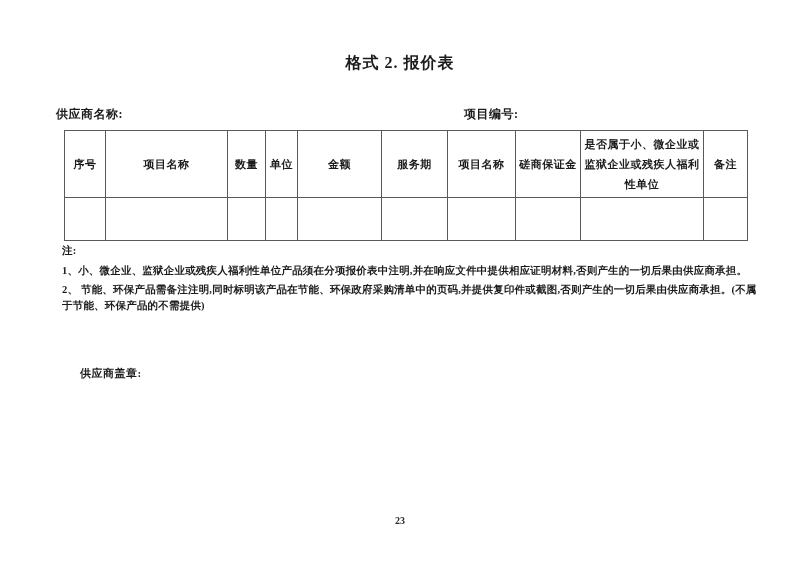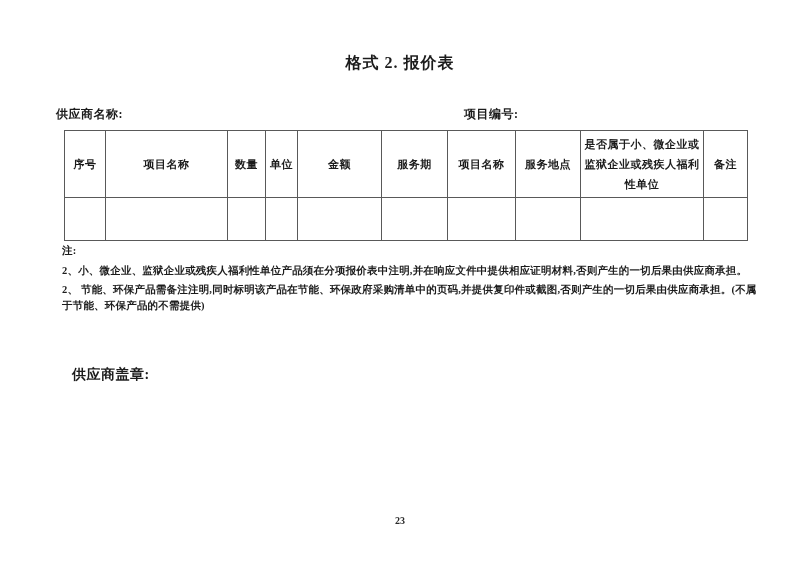--- a/index.html
+++ b/index.html
@@ -69,22 +69,22 @@
     font-size: 10.5px;
     font-weight: 600;
     line-height: 16px;
     letter-spacing: 0.2px;
   }
   .notes p { margin: 0 0 3px 0; }
   .notes .note-heading { margin-bottom: 4px; }
 
   .seal-label, .legal-label {
     position: absolute;
-    left: 72px;
-    font-size: 14px;
+    left: 80px;
+    font-size: 11px;
     font-weight: 700;
     letter-spacing: 0.5px;
     white-space: nowrap;
   }
   .seal-label  { top: 366px; }
   .legal-label { top: 396px; }
 
   .page-number {
     position: absolute;
     top: 515px;
@@ -121,42 +121,42 @@
     </colgroup>
     <tbody>
       <tr class="header-row">
         <th>序号</th>
         <th>项目名称</th>
         <th>数量</th>
         <th>单位</th>
         <th>金额</th>
         <th>服务期</th>
         <th>项目名称</th>
-        <th>服务地点</th>
+        <th>磋商保证金</th>
         <th>是否属于小、微企业或监狱企业或残疾人福利性单位</th>
         <th>备注</th>
       </tr>
       <tr class="data-row">
         <td></td>
         <td></td>
         <td></td>
         <td></td>
         <td></td>
         <td></td>
         <td></td>
         <td></td>
         <td></td>
         <td></td>
       </tr>
     </tbody>
   </table>
 
   <div class="notes">
     <p class="note-heading">注:</p>
-    <p class="note-item">2、小、微企业、监狱企业或残疾人福利性单位产品须在分项报价表中注明,并在响应文件中提供相应证明材料,否则产生的一切后果由供应商承担。</p>
+    <p class="note-item">1、小、微企业、监狱企业或残疾人福利性单位产品须在分项报价表中注明,并在响应文件中提供相应证明材料,否则产生的一切后果由供应商承担。</p>
     <p class="note-item">2、 节能、环保产品需备注注明,同时标明该产品在节能、环保政府采购清单中的页码,并提供复印件或截图,否则产生的一切后果由供应商承担。(不属于节能、环保产品的不需提供)</p>
   </div>
 
   <div class="seal-label">供应商盖章:</div>
 
   <div class="page-number">23</div>
 
 </div>
 
 </body></html>

